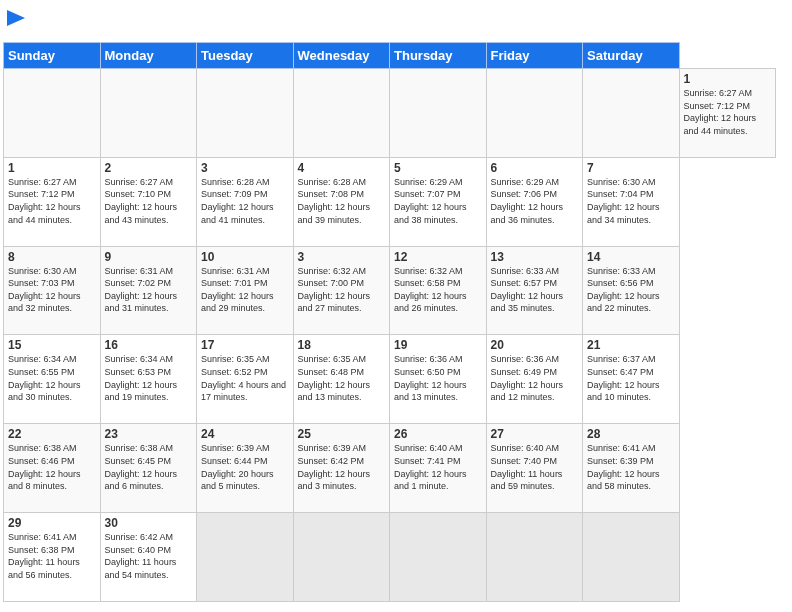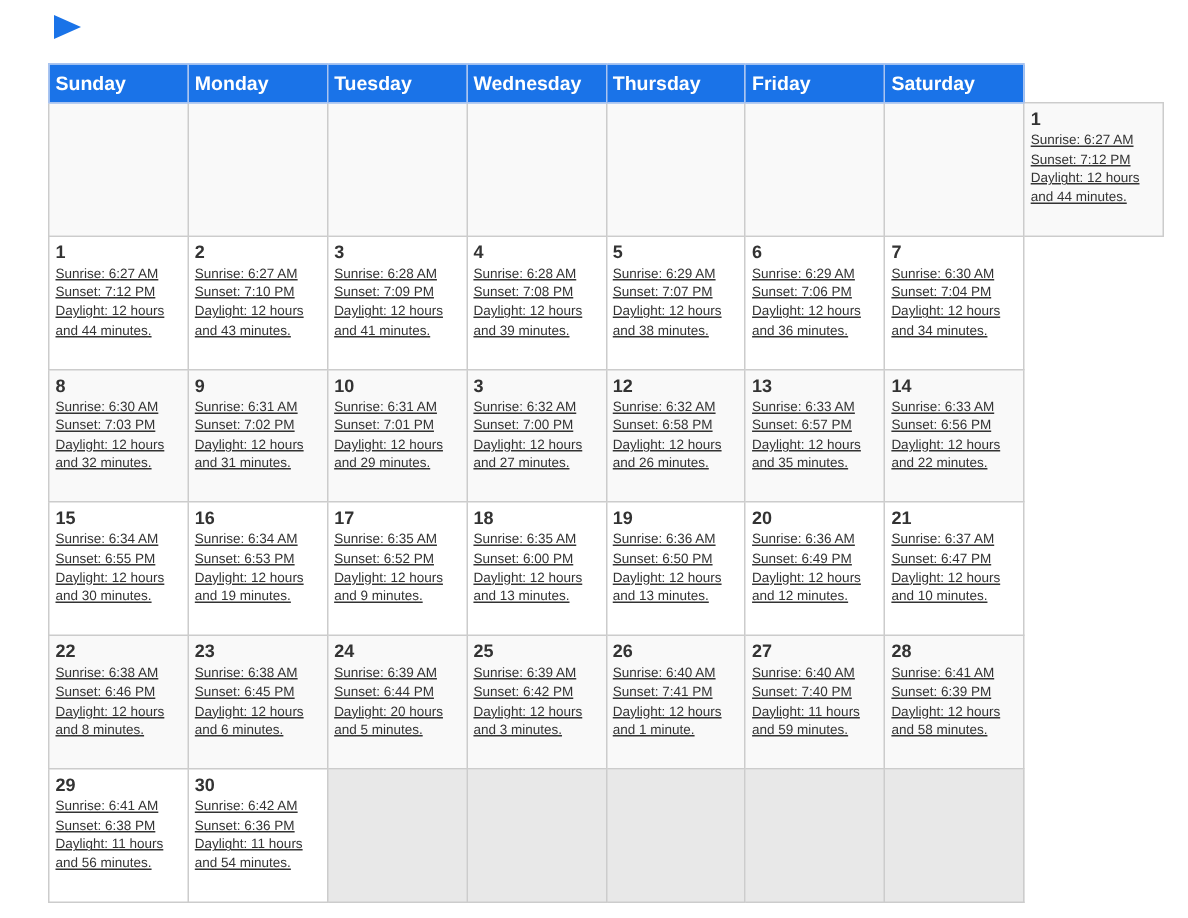--- a/index.html
+++ b/index.html
@@ -6,21 +6,21 @@
     body {
       font-family: Arial, sans-serif;
       background: #fff;
       width: 792px;
       height: 612px;
       overflow: hidden;
     }
     .page {
       width: 792px;
       height: 612px;
-      padding: 12px 16px 10px 32px;
+      padding: 12px 16px 10px 3px;
       display: flex;
       flex-direction: column;
     }
     .header {
       display: flex;
       justify-content: space-between;
       align-items: flex-start;
       margin-bottom: 8px;
     }
     .logo {
@@ -74,21 +74,20 @@
     .day-num {
       font-size: 12px;
       font-weight: bold;
       display: block;
       margin-bottom: 1px;
     }
     .day-info {
       font-size: 9px;
       line-height: 1.4;
       color: #333;
-      text-decoration: underline;
     }
   </style>
 </head>
 <body>
 
 <div class="page">
   <div class="header">
     <div class="logo">
       <div style="display:flex;flex-direction:column;align-items:flex-start;">
         <div style="display:flex;align-items:center;">
@@ -198,25 +197,25 @@
           <td>
             <span class="day-num">15</span>
             <div class="day-info"><span>Sunrise: 6:34 AM</span><br><span>Sunset: 6:55 PM</span><br><span>Daylight: 12 hours and 30 minutes.</span></div>
           </td>
           <td>
             <span class="day-num">16</span>
             <div class="day-info"><span>Sunrise: 6:34 AM</span><br><span>Sunset: 6:53 PM</span><br><span>Daylight: 12 hours and 19 minutes.</span></div>
           </td>
           <td>
             <span class="day-num">17</span>
-            <div class="day-info"><span>Sunrise: 6:35 AM</span><br><span>Sunset: 6:52 PM</span><br><span>Daylight: 12 hours and 9 minutes.</span></div>
+            <div class="day-info"><span>Sunrise: 6:35 AM</span><br><span>Sunset: 6:52 PM</span><br><span>Daylight: 4 hours and 17 minutes.</span></div>
           </td>
           <td>
             <span class="day-num">18</span>
-            <div class="day-info"><span>Sunrise: 6:35 AM</span><br><span>Sunset: 6:00 PM</span><br><span>Daylight: 12 hours and 13 minutes.</span></div>
+            <div class="day-info"><span>Sunrise: 6:35 AM</span><br><span>Sunset: 6:48 PM</span><br><span>Daylight: 12 hours and 13 minutes.</span></div>
           </td>
           <td>
             <span class="day-num">19</span>
             <div class="day-info"><span>Sunrise: 6:36 AM</span><br><span>Sunset: 6:50 PM</span><br><span>Daylight: 12 hours and 13 minutes.</span></div>
           </td>
           <td>
             <span class="day-num">20</span>
             <div class="day-info"><span>Sunrise: 6:36 AM</span><br><span>Sunset: 6:49 PM</span><br><span>Daylight: 12 hours and 12 minutes.</span></div>
           </td>
           <td>
@@ -254,21 +253,21 @@
             <div class="day-info"><span>Sunrise: 6:41 AM</span><br><span>Sunset: 6:39 PM</span><br><span>Daylight: 12 hours and 58 minutes.</span></div>
           </td>
         </tr>
         <tr>
           <td>
             <span class="day-num">29</span>
             <div class="day-info"><span>Sunrise: 6:41 AM</span><br><span>Sunset: 6:38 PM</span><br><span>Daylight: 11 hours and 56 minutes.</span></div>
           </td>
           <td>
             <span class="day-num">30</span>
-            <div class="day-info"><span>Sunrise: 6:42 AM</span><br><span>Sunset: 6:36 PM</span><br><span>Daylight: 11 hours and 54 minutes.</span></div>
+            <div class="day-info"><span>Sunrise: 6:42 AM</span><br><span>Sunset: 6:40 PM</span><br><span>Daylight: 11 hours and 54 minutes.</span></div>
           </td>
           <td class="empty"></td>
           <td class="empty"></td>
           <td class="empty"></td>
           <td class="empty"></td>
           <td class="empty"></td>
         </tr>
       </tbody>
   </table>
 </div>

